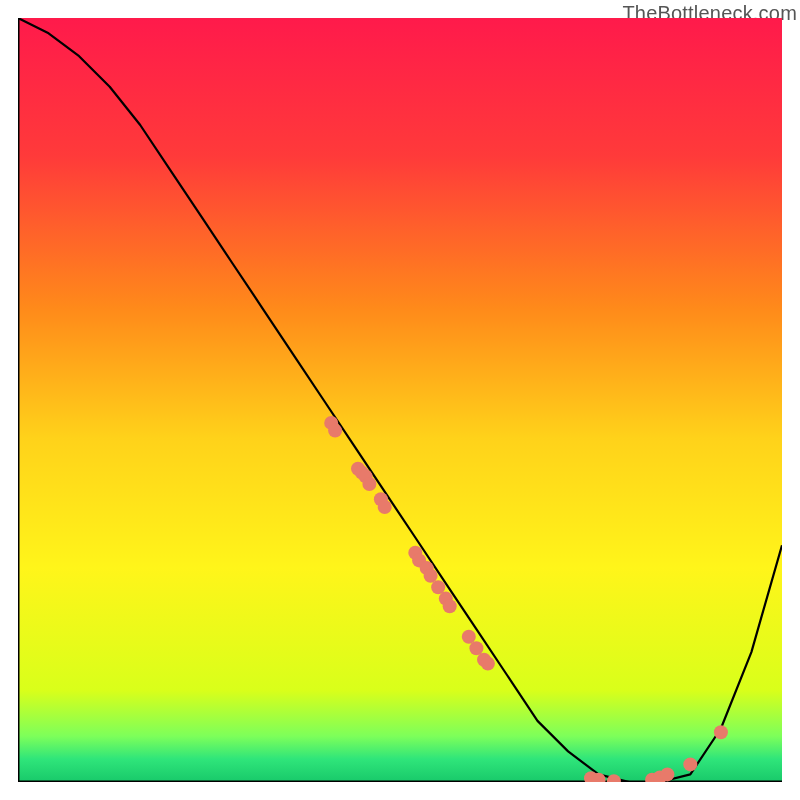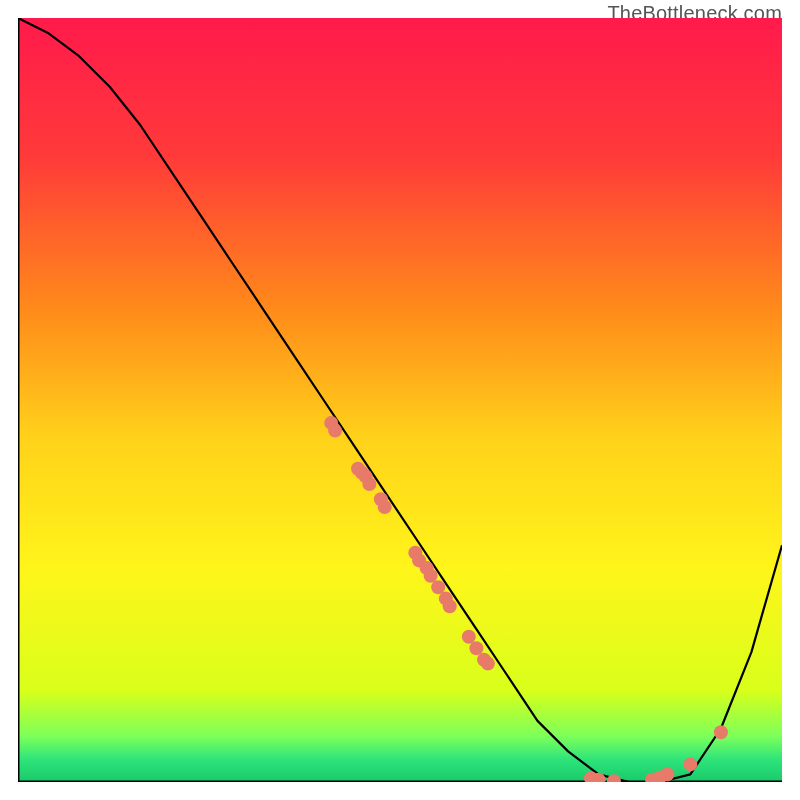--- a/index.html
+++ b/index.html
@@ -34,21 +34,21 @@
     position: absolute;
     left: 0;
     top: 0;
     width: 764px;
     height: 764px;
     pointer-events: none;
   }
   .watermark {
     position: absolute;
     top: 2px;
-    right: 18px;
+    right: 3px;
     font-size: 20px;
     color: #555555;
     font-weight: 500;
     letter-spacing: 0.2px;
   }
   svg { display: block; }
 </style>
 </head>
 <body>
 

